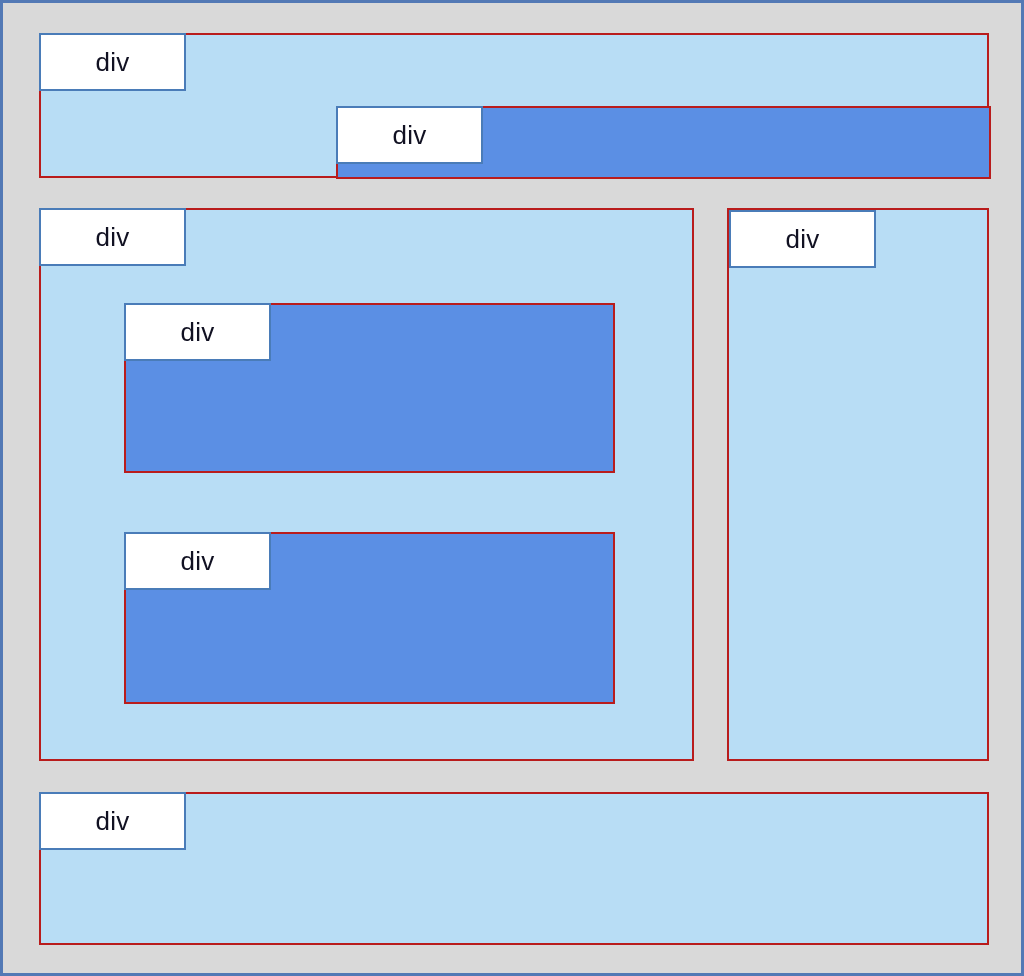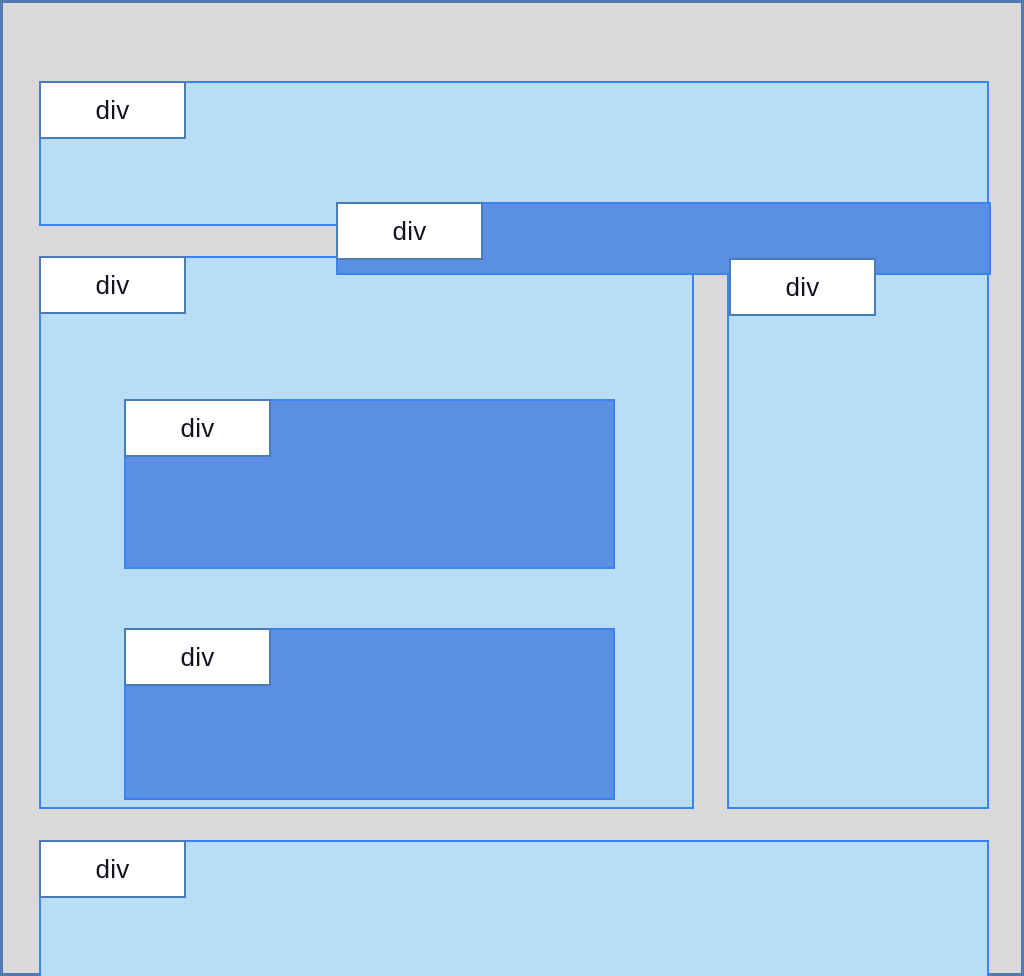--- a/index.html
+++ b/index.html
@@ -24,22 +24,21 @@
     height: 976px;
     box-sizing: border-box;
     background: #d9d9d9;
     border: 3px solid #5379b5;
   }
 
   
   .box {
     position: absolute;
     box-sizing: border-box;
-    border: 2px solid #3b82f6;
-    margin-top: 48px;
+    border: 2px solid #b91c1c;
   }
   .box.light {
     background: #b8ddf5;
   }
   .box.dark {
     background: #5b8fe4;
   }
 
   
   .div-label {

